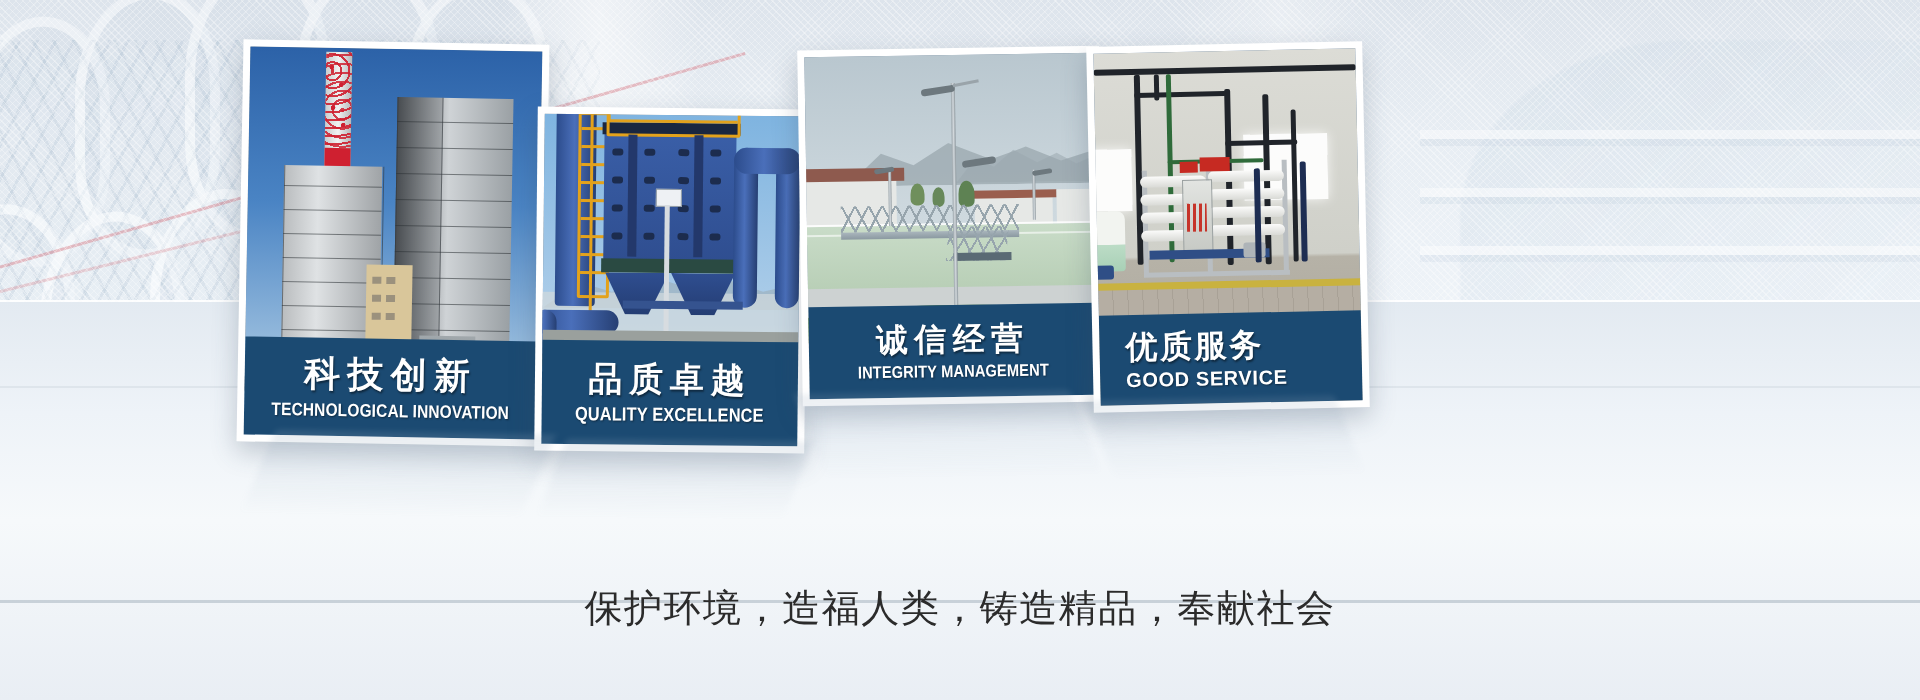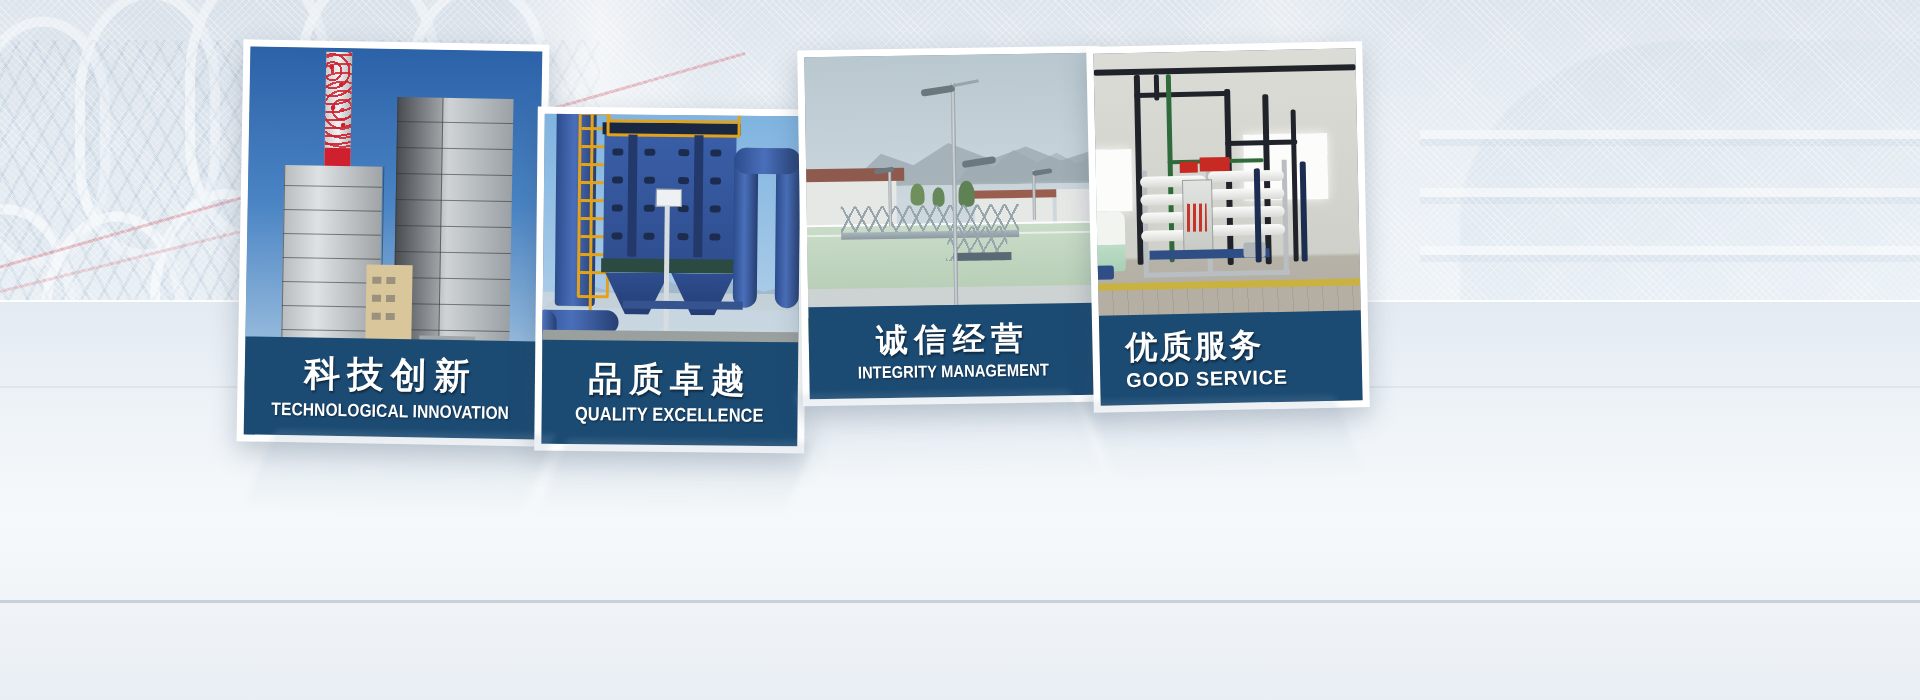--- a/index.html
+++ b/index.html
@@ -418,14 +418,15 @@
         <div class="en">GOOD SERVICE</div>
       </div>
     </div>
   </div>
 
   <div class="reflection" style="left:258px;top:432px;width:280px;height:84px;transform:rotate(1deg) skewX(-22deg);opacity:.5;"></div>
   <div class="reflection" style="left:552px;top:440px;width:246px;height:78px;transform:rotate(.6deg) skewX(-20deg);opacity:.5;"></div>
   <div class="reflection" style="left:810px;top:392px;width:276px;height:86px;transform:rotate(-.9deg) skewX(20deg);opacity:.45;"></div>
   <div class="reflection" style="left:1100px;top:398px;width:250px;height:80px;transform:rotate(-1.2deg) skewX(20deg);opacity:.45;"></div>
 
+  <div id="tagline">保护环境，造福人类，铸造精品，奉献社会</div>
 
 </div>
 
 </body></html>

